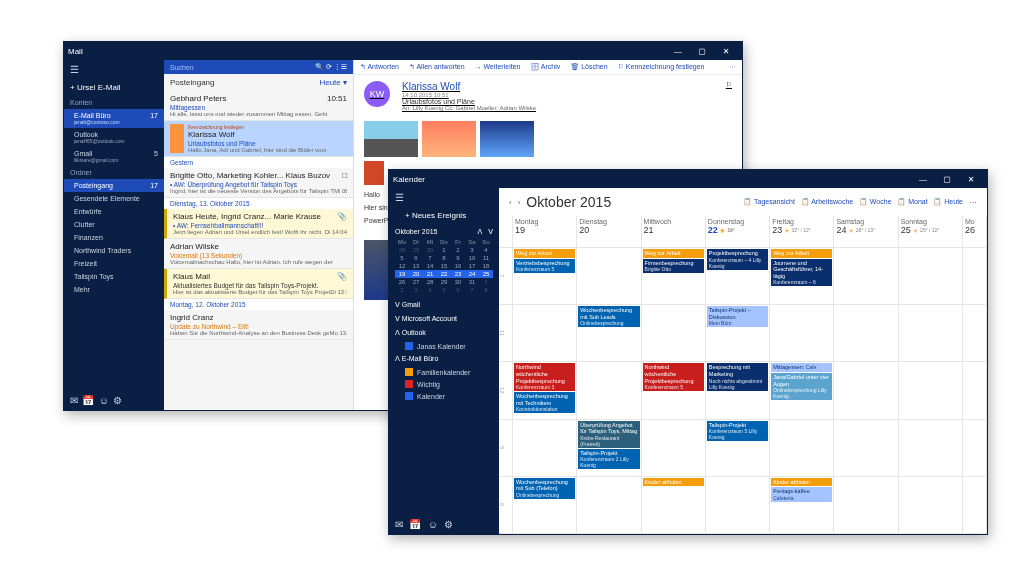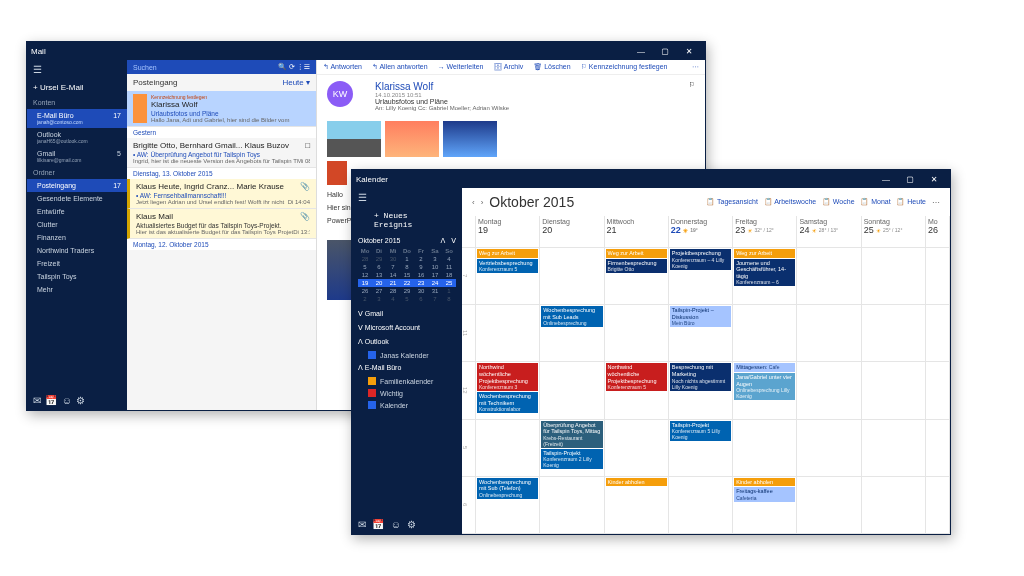--- a/index.html
+++ b/index.html
@@ -1,17 +1,17 @@
 <!DOCTYPE html>
 <html><head>
 <meta charset="utf-8">
 <style>
 * { margin:0; padding:0; box-sizing:border-box; font-family:"Segoe UI",sans-serif; }
 body { background:#fff; width:1024px; height:576px; position:relative; overflow:hidden; }
-.win { position:absolute; background:#fff; border:1px solid #0a1f44; box-shadow:2px 4px 12px rgba(0,0,0,.3); display:flex; flex-direction:column; }
+.win { position:absolute; background:#fff; border:1px solid #0a1f44; box-shadow:2px 4px 12px rgba(0,0,0,.3); display:flex; flex-direction:column;margin-left:37px; }
 .titlebar { height:18px; background:#0a1f44; color:#fff; display:flex; align-items:center; padding:0 4px; font-size:8px; }
 .titlebar .title { flex:1; }
 .titlebar .ctrl { width:24px; text-align:center; cursor:pointer; font-size:8px; }
 .body { flex:1; display:flex; overflow:hidden; }
 
 
 .mail-side { width:100px; background:#0a1f44; color:#cbd5e1; font-size:7px; display:flex; flex-direction:column; }
 .mail-side .ham { padding:4px 6px; font-size:10px; }
 .mail-side .new { padding:4px 6px; color:#fff; font-size:8px; }
 .mail-side .hdr { padding:3px 6px; color:#94a3b8; font-size:7px; }
@@ -36,38 +36,38 @@
 .msg .subj { color:#1e4bb8; font-size:6.5px; margin-top:1px; }
 .msg .subj.org { color:#d97706; }
 .msg .prev { color:#666; font-size:6px; white-space:nowrap; overflow:hidden; text-overflow:ellipsis; display:flex; justify-content:space-between; }
 .msg .flagico { width:14px; background:#fb923c; }
 .msg.withflag { display:flex; }
 .msg.withflag .body2 { flex:1; padding-left:4px; }
 .grp { padding:2px 6px; color:#1e4bb8; font-size:6.5px; background:#fff; }
 
 .mail-read { flex:1; display:flex; flex-direction:column; font-size:7px; }
 .mail-tb { padding:3px 6px; display:flex; gap:10px; color:#1e4bb8; font-size:7px; border-bottom:1px solid #eee; }
-.mail-hdr { padding:6px 10px; display:flex; gap:22px; }
+.mail-hdr { padding:6px 10px; display:flex; gap:12px;text-decoration:underline; }
 .mail-hdr .av { width:26px; height:26px; border-radius:50%; background:#8b5cf6; color:#fff; display:flex; align-items:center; justify-content:center; font-size:9px; }
 .mail-hdr .from2 { color:#1e4bb8; font-size:10px; }
 .mail-hdr .date { color:#888; font-size:6px; }
 .mail-hdr .to { color:#666; font-size:6px; }
 .photos { display:flex; gap:4px; padding:4px 10px; }
 .photo { width:54px; height:36px; }
 .p1 { background:linear-gradient(#87ceeb 50%,#555 50%); }
 .p2 { background:linear-gradient(#ff7e5f,#feb47b); }
 .p3 { background:linear-gradient(#1e3a8a,#60a5fa); }
 .mail-body { padding:6px 10px; color:#333; font-size:7px; }
 .mail-body .p { margin-bottom:6px; }
 .bigimg { margin:4px 10px; height:60px; background:linear-gradient(#4a5568,#1e3a8a); }
 
 
 .cal-side { width:110px; background:#0a1f44; color:#cbd5e1; font-size:7px; display:flex; flex-direction:column; }
 .cal-side .ham { padding:4px 6px; font-size:10px; }
-.cal-side .new { padding:4px 22px; color:#fff; font-size:8px;font-family:Liberation Mono, monospace; }
+.cal-side .new { padding:4px 16px; color:#fff; font-size:8px; }
 .mini { padding:4px 6px; }
 .mini .mhdr { display:flex; justify-content:space-between; font-size:7px; color:#fff; margin-bottom:2px; }
 .mini table { width:100%; font-size:6px; color:#94a3b8; border-collapse:collapse; }
 .mini td,.mini th { text-align:center; padding:1px; width:14%; }
 .mini th { color:#64748b; }
 .mini .curwk td { background:#2563eb; color:#fff; }
 .mini .othmo { color:#475569; }
 .cal-list .sec { padding:3px 6px; color:#fff; font-size:7px; cursor:pointer; }
 .cal-list .itm { padding:2px 6px 2px 16px; display:flex; gap:4px; align-items:center; font-size:7px; cursor:pointer; }
 .cal-list .chk { width:8px; height:8px; border:1px solid #64748b; display:inline-block; }
@@ -180,69 +180,98 @@
       <div class="srch">
         <span>Suchen</span>
         <span>🔍</span>&nbsp;
         <span>⟳</span>&nbsp;
         <span>⋮☰</span>
       </div>
       <div class="hdr2">
           <span>Posteingang</span>
           <span class="all">Heute ▾</span>
         </div>
+      <div class="msg">
+        <div class="from">
+            <span>Gebhard Peters</span>
+            <span>10:51</span>
+          </div>
+        <div class="subj">Mittagessen</div>
+        <div class="prev">
+            <span>Hi alle, lasst uns mal wieder zusammen Mittag essen. Gebt</span>
+          </div>
+      </div>
       <div class="msg withflag sel">
         <div class="flagico"></div>
         <div class="body2">
           <div style="font-size:5px;color:#c2410c">Kennzeichnung festlegen</div>
           <div class="from">
               <span>Klarissa Wolf</span>
             </div>
           <div class="subj">Urlaubsfotos und Pläne</div>
           <div class="prev">
               <span>Hallo Jana, Adi und Gabriel, hier sind die Bilder vom</span>
             </div>
         </div>
       </div>
       <div class="grp">Gestern</div>
       <div class="msg">
         <div class="from">
-            <span>Brigitte Otto, Bernhard Gmail... Klaus Buzov</span>
+            <span>Brigitte Otto, Marketing Kohler... Klaus Buzov</span>
             <span>□</span>
           </div>
         <div class="subj">• AW: Überprüfung Angebot für Tailspin Toys</div>
         <div class="prev">
             <span>Ingrid, hier ist die neueste Version des Angebots für Tailspin T</span>
             <span>Mi 08:29</span>
           </div>
       </div>
       <div class="grp">Dienstag, 13. Oktober 2015</div>
       <div class="msg flag">
         <div class="from">
             <span>Klaus Heute, Ingrid Cranz... Marie Krause</span>
             <span>📎</span>
           </div>
         <div class="subj">• AW: Fernsehballmannschaft!!!</div>
         <div class="prev">
             <span>Jetzt liegen Adrian und Ursel endlich fest! Wofft ihr nicht</span>
             <span>Di 14:04</span>
           </div>
       </div>
+      <div class="msg">
+        <div class="from">
+            <span>Adrian Wilske</span>
+          </div>
+        <div class="subj org">Voicemail (13 Sekunden)</div>
+        <div class="prev">
+            <span>Voicemailnachschau Hallo, hier ist Adrian. Ich rufe wegen der</span>
+          </div>
+      </div>
       <div class="msg flag">
         <div class="from">
             <span>Klaus Mail</span>
             <span>📎</span>
           </div>
         <div class="subj" style="color:#333">Aktualisiertes Budget für das Tailspin Toys-Projekt.</div>
         <div class="prev">
             <span>Hier ist das aktualisierte Budget für das Tailspin Toys Projet</span>
             <span>Di 13:33</span>
           </div>
       </div>
       <div class="grp">Montag, 12. Oktober 2015</div>
+      <div class="msg">
+        <div class="from">
+            <span>Ingrid Cranz</span>
+          </div>
+        <div class="subj org">Update zu Northwind – Eilt!</div>
+        <div class="prev">
+            <span>Haben Sie die Northwind-Analyse an den Business Desk ge</span>
+            <span>Mo 13:29</span>
+          </div>
+      </div>
     </div>
 
     <div class="mail-read">
       <div class="mail-tb">
         <span>↰ Antworten</span>
         <span>↰ Allen antworten</span>
         <span>→ Weiterleiten</span>
         <span>🗄 Archiv</span>
         <span>🗑 Löschen</span>
         <span>⚐ Kennzeichnung festlegen</span>

